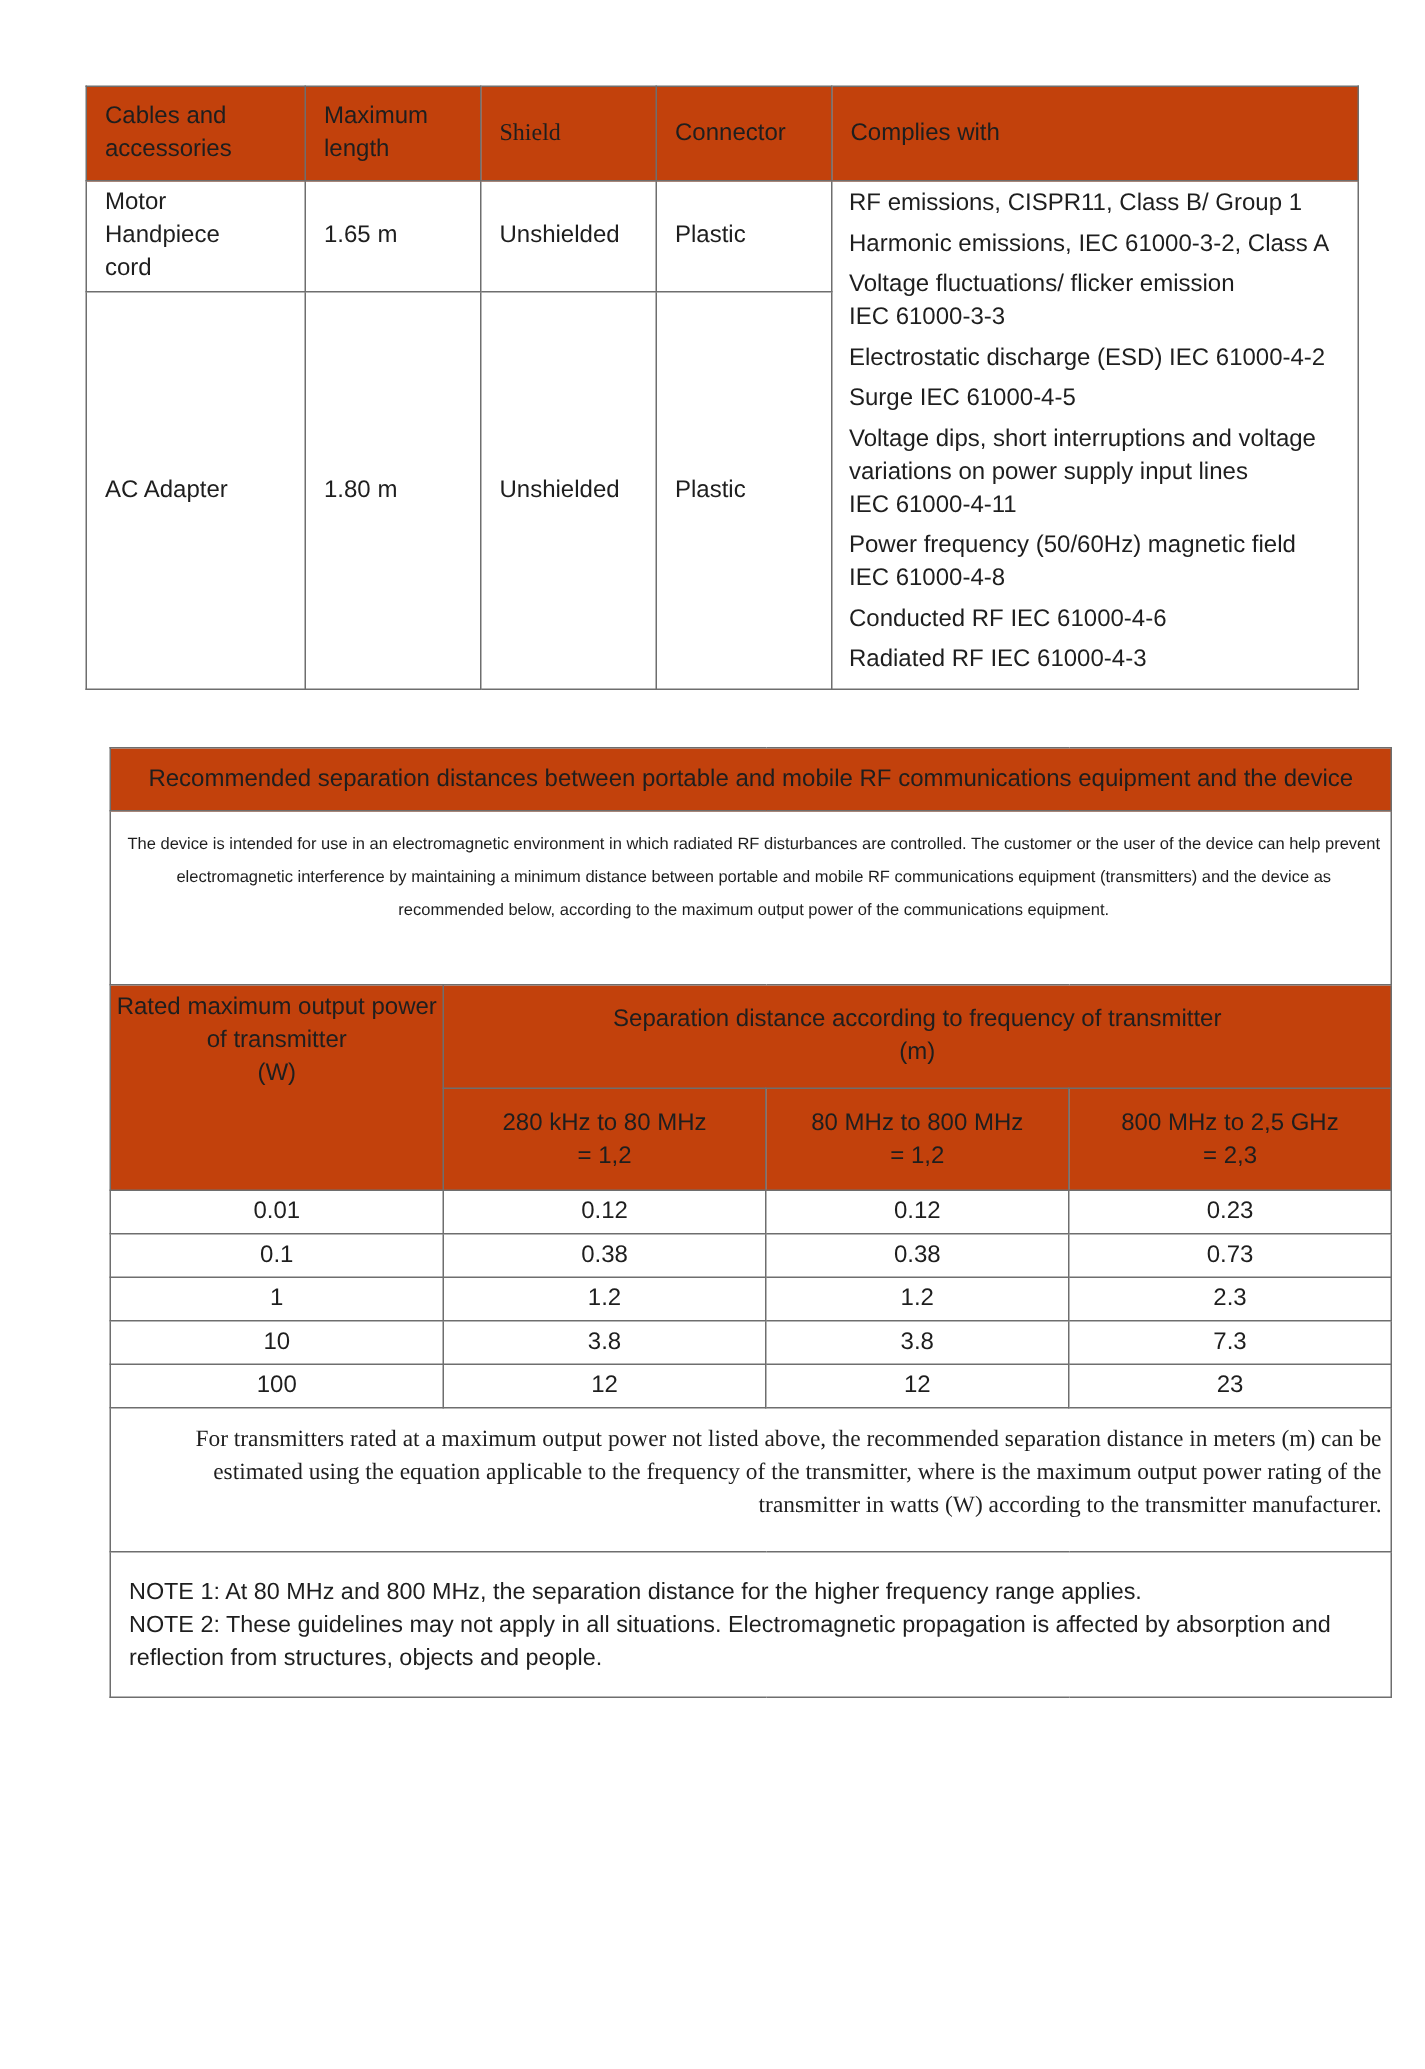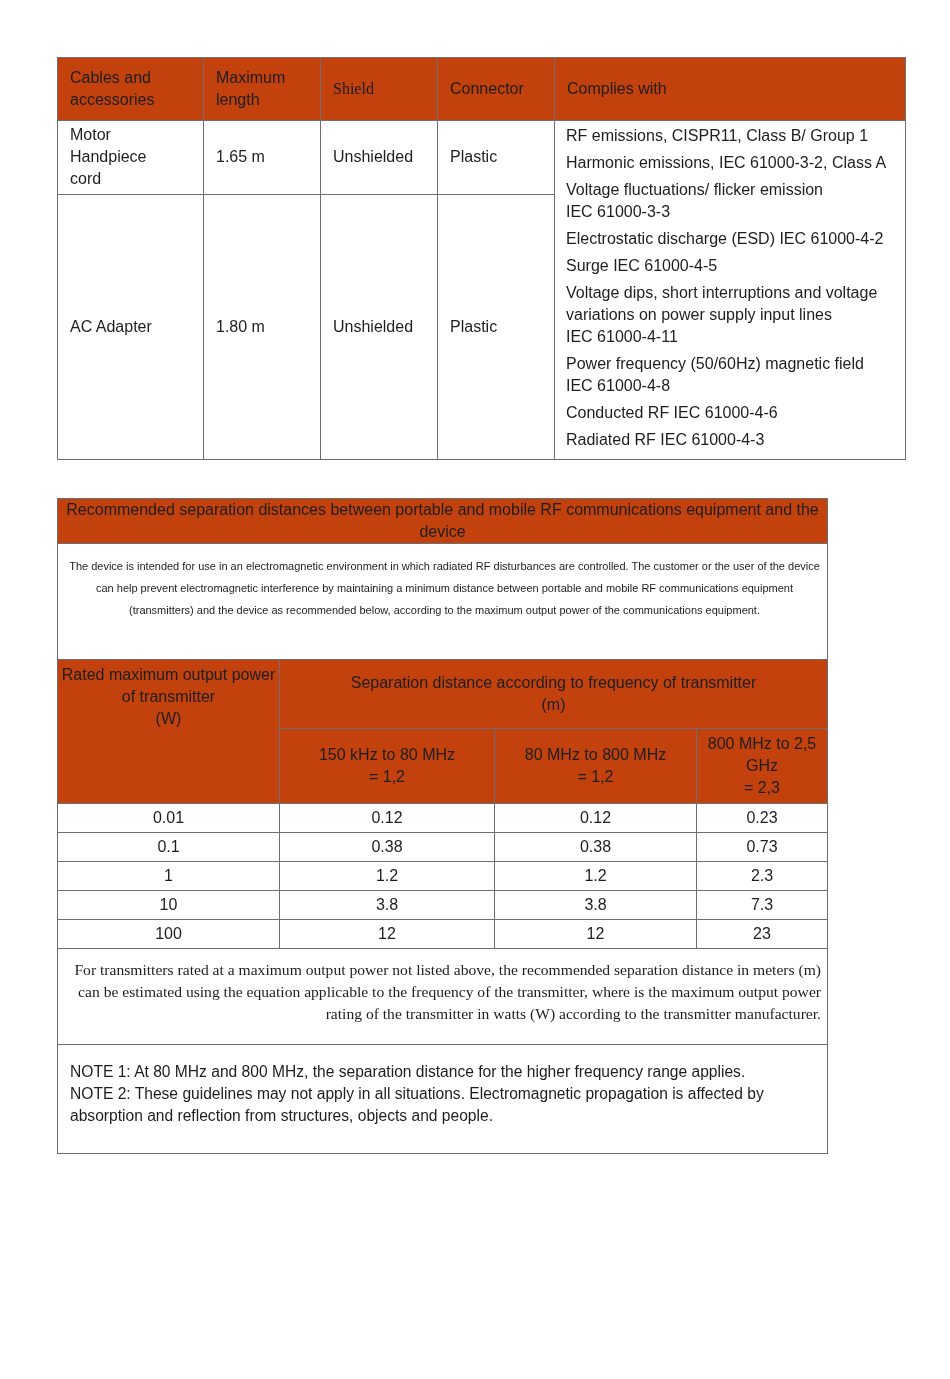--- a/index.html
+++ b/index.html
@@ -19,32 +19,32 @@
   #t1 .c2 { width: 92px; }
   #t1 .c3 { width: 92px; font-family: Liberation Serif, serif; }
   #t1 .c4 { width: 92px; margin-top: 44px; }
   #t1 .r1 td { height: 72px; }
   #t1 .r2 td { height: 262px; }
   #t1 td.comp { vertical-align: top; padding: 4px 10px 4px 11px; }
   .comp-item { margin: 0 0 5px 0; white-space: pre-line; }
   .comp-item:last-child { margin-bottom: 4px; }
 
   
-  #t2 { left: 57px; top: 498px; width: 771px; font-size: 16px; line-height: 22px; }
+  #t2 { left: 73px; top: 498px; width: 855px; font-size: 16px; line-height: 22px; }
   #t2 td { text-align: center; }
   #t2 .title { height: 41px; padding: 0 8px; }
   #t2 .intro { text-align: center; padding: 11px 4px 12px 8px; height: 92px; vertical-align: top; font-size: 11px; }
   #t2 .rated { height: 122px; padding: 4px 2px; vertical-align: top; width: 217px; }
   #t2 .sep-head { height: 60px; padding: 4px; }
   #t2 .band { height: 59px; padding: 4px; }
   #t2 .b1 { width: 206px; }
   #t2 .b2 { width: 193px; }
   #t2 .data td { height: 28px; padding: 0; }
   #t2 .note-cell { text-align: right; padding: 10px 6px 10px 12px; height: 75px; vertical-align: top; font-size: 15.6px; font-family: Liberation Serif, serif; }
-  #t2 .notes { text-align: left; padding: 16px 6px 26px 12px; height: 66px; vertical-align: top; font-size: 15.6px; }
+  #t2 .notes { text-align: left; padding: 16px 6px 14px 12px; height: 66px; vertical-align: top; font-size: 15.6px; }
   .ln { display: block; }
 </style>
 </head>
 <body>
 
 <table id="t1">
   <tbody>
       <tr class="hdr">
     <th class="c1">
       <span class="ln">Cables and</span>
@@ -113,21 +113,21 @@
       <span class="ln">of transmitter</span>
       <span class="ln">(W)</span>
     </td>
     <td class="sep-head hdr" colspan="3">
       <span class="ln">Separation distance according to frequency of transmitter</span>
       <span class="ln">(m)</span>
     </td>
   </tr>
   <tr>
     <td class="band hdr b1">
-      <span class="ln">150 kHz to 80 MHz</span>
+      <span class="ln">280 kHz to 80 MHz</span>
       <span class="ln">= 1,2</span>
     </td>
     <td class="band hdr b2">
       <span class="ln">80 MHz to 800 MHz</span>
       <span class="ln">= 1,2</span>
     </td>
     <td class="band hdr">
       <span class="ln">800 MHz to 2,5 GHz</span>
       <span class="ln">= 2,3</span>
     </td>

